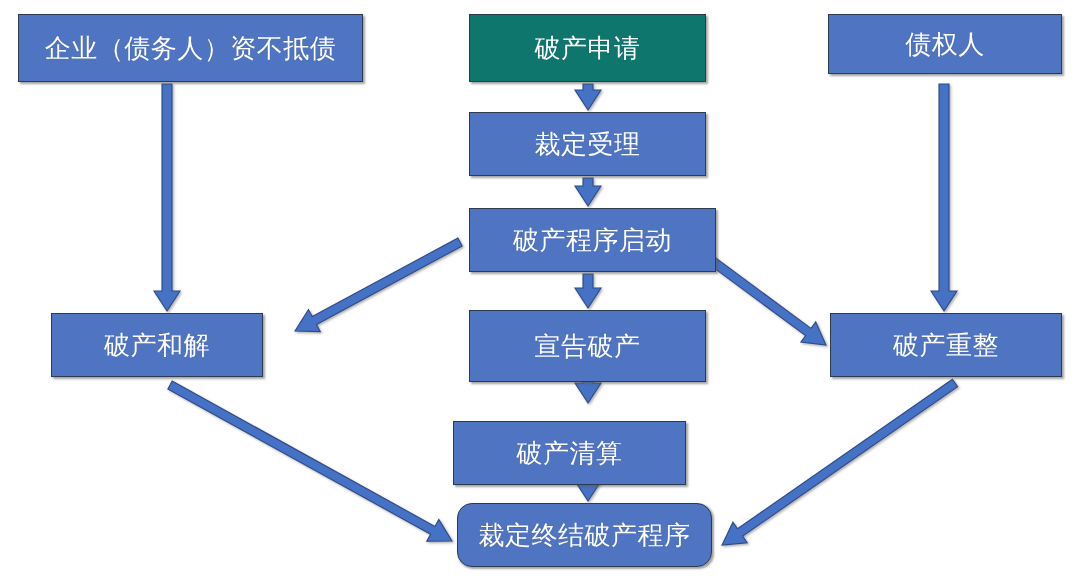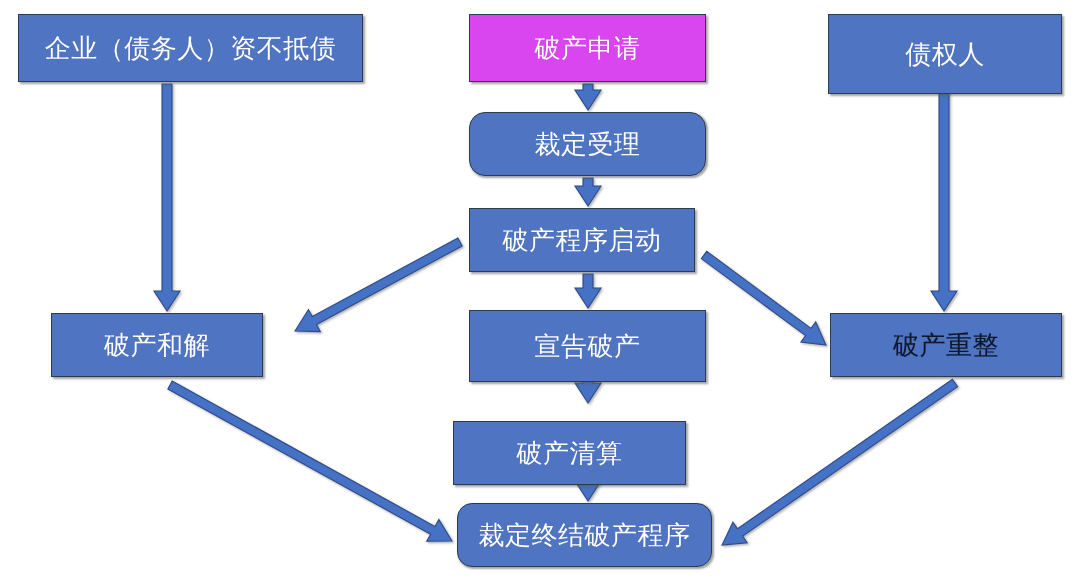--- a/index.html
+++ b/index.html
@@ -67,39 +67,39 @@
         <polygon points="701.33,258.62 805.62,335.56 800.88,342.00 826.00,345.00 815.72,321.88 810.97,328.32 706.67,251.38" fill="#4472c4" stroke="#2d4a86" stroke-width="1.1" stroke-linejoin="miter" filter="url(#shadow)"></polygon>
         <polygon points="167.82,388.94 430.57,534.29 426.70,541.29 452.00,541.00 438.80,519.41 434.93,526.41 172.18,381.06" fill="#4472c4" stroke="#2d4a86" stroke-width="1.1" stroke-linejoin="miter" filter="url(#shadow)"></polygon>
         <polygon points="952.43,379.31 737.49,528.75 732.93,522.18 722.00,545.00 747.20,542.70 742.63,536.14 957.57,386.69" fill="#4472c4" stroke="#2d4a86" stroke-width="1.1" stroke-linejoin="miter" filter="url(#shadow)"></polygon>
       </g>
   </svg>
 
   <div id="node-layer">
       <div class="node" style="left: 18px; top: 14px; width: 345px; height: 68px; background: rgb(79, 116, 194); border-color: rgb(45, 59, 80); color: rgb(255, 255, 255);">
         <span class="label" style="font-size: 26px;">企业（债务人）资不抵债</span>
       </div>
-      <div class="node" style="left: 469px; top: 14px; width: 237px; height: 68px; background: #d946ef; border-color: rgb(45, 59, 80); color: rgb(255, 255, 255);">
+      <div class="node" style="left: 469px; top: 14px; width: 237px; height: 68px; background: #0f766e; border-color: rgb(45, 59, 80); color: rgb(255, 255, 255);">
         <span class="label" style="font-size: 26px;">破产申请</span>
       </div>
-      <div class="node" style="left: 828px; top: 14px; width: 234px; height: 80px; background: rgb(79, 116, 194); border-color: rgb(45, 59, 80); color: rgb(255, 255, 255);">
+      <div class="node" style="left: 828px; top: 14px; width: 234px; height: 60px; background: rgb(79, 116, 194); border-color: rgb(45, 59, 80); color: rgb(255, 255, 255);">
         <span class="label" style="font-size: 26px;">债权人</span>
       </div>
-      <div class="node" style="left: 469px; top: 112px; width: 237px; height: 64px; background: rgb(79, 116, 194); border-color: rgb(45, 59, 80); color: rgb(255, 255, 255); border-radius: 16px;">
+      <div class="node" style="left: 469px; top: 112px; width: 237px; height: 64px; background: rgb(79, 116, 194); border-color: rgb(45, 59, 80); color: rgb(255, 255, 255);">
         <span class="label" style="font-size: 26px;">裁定受理</span>
       </div>
-      <div class="node" style="left: 469px; top: 208px; width: 226px; height: 64px; background: rgb(79, 116, 194); border-color: rgb(45, 59, 80); color: rgb(255, 255, 255);">
+      <div class="node" style="left: 469px; top: 208px; width: 247px; height: 64px; background: rgb(79, 116, 194); border-color: rgb(45, 59, 80); color: rgb(255, 255, 255);">
         <span class="label" style="font-size: 26px;">破产程序启动</span>
       </div>
       <div class="node" style="left: 51px; top: 313px; width: 212px; height: 64px; background: rgb(79, 116, 194); border-color: rgb(45, 59, 80); color: rgb(255, 255, 255);">
         <span class="label" style="font-size: 26px;">破产和解</span>
       </div>
       <div class="node" style="left: 469px; top: 310px; width: 237px; height: 72px; background: rgb(79, 116, 194); border-color: rgb(45, 59, 80); color: rgb(255, 255, 255);">
         <span class="label" style="font-size: 26px;">宣告破产</span>
       </div>
-      <div class="node" style="left: 830px; top: 313px; width: 232px; height: 64px; background: rgb(79, 116, 194); border-color: rgb(45, 59, 80); color: #0f172a;">
+      <div class="node" style="left: 830px; top: 313px; width: 232px; height: 64px; background: rgb(79, 116, 194); border-color: rgb(45, 59, 80); color: #ffffff;">
         <span class="label" style="font-size: 26px;">破产重整</span>
       </div>
       <div class="node" style="left: 453px; top: 405px; width: 233px; height: 64px; background: rgb(79, 116, 194); border-color: rgb(45, 59, 80); color: rgb(255, 255, 255); margin-top: 16px;">
         <span class="label" style="font-size: 26px;">破产清算</span>
       </div>
       <div class="node" style="left: 457px; top: 503px; width: 255px; height: 64px; background: rgb(79, 116, 194); border-color: rgb(45, 59, 80); color: rgb(255, 255, 255); border-radius: 15px;">
         <span class="label" style="font-size: 26px;">裁定终结破产程序</span>
       </div>
     </div>
 

